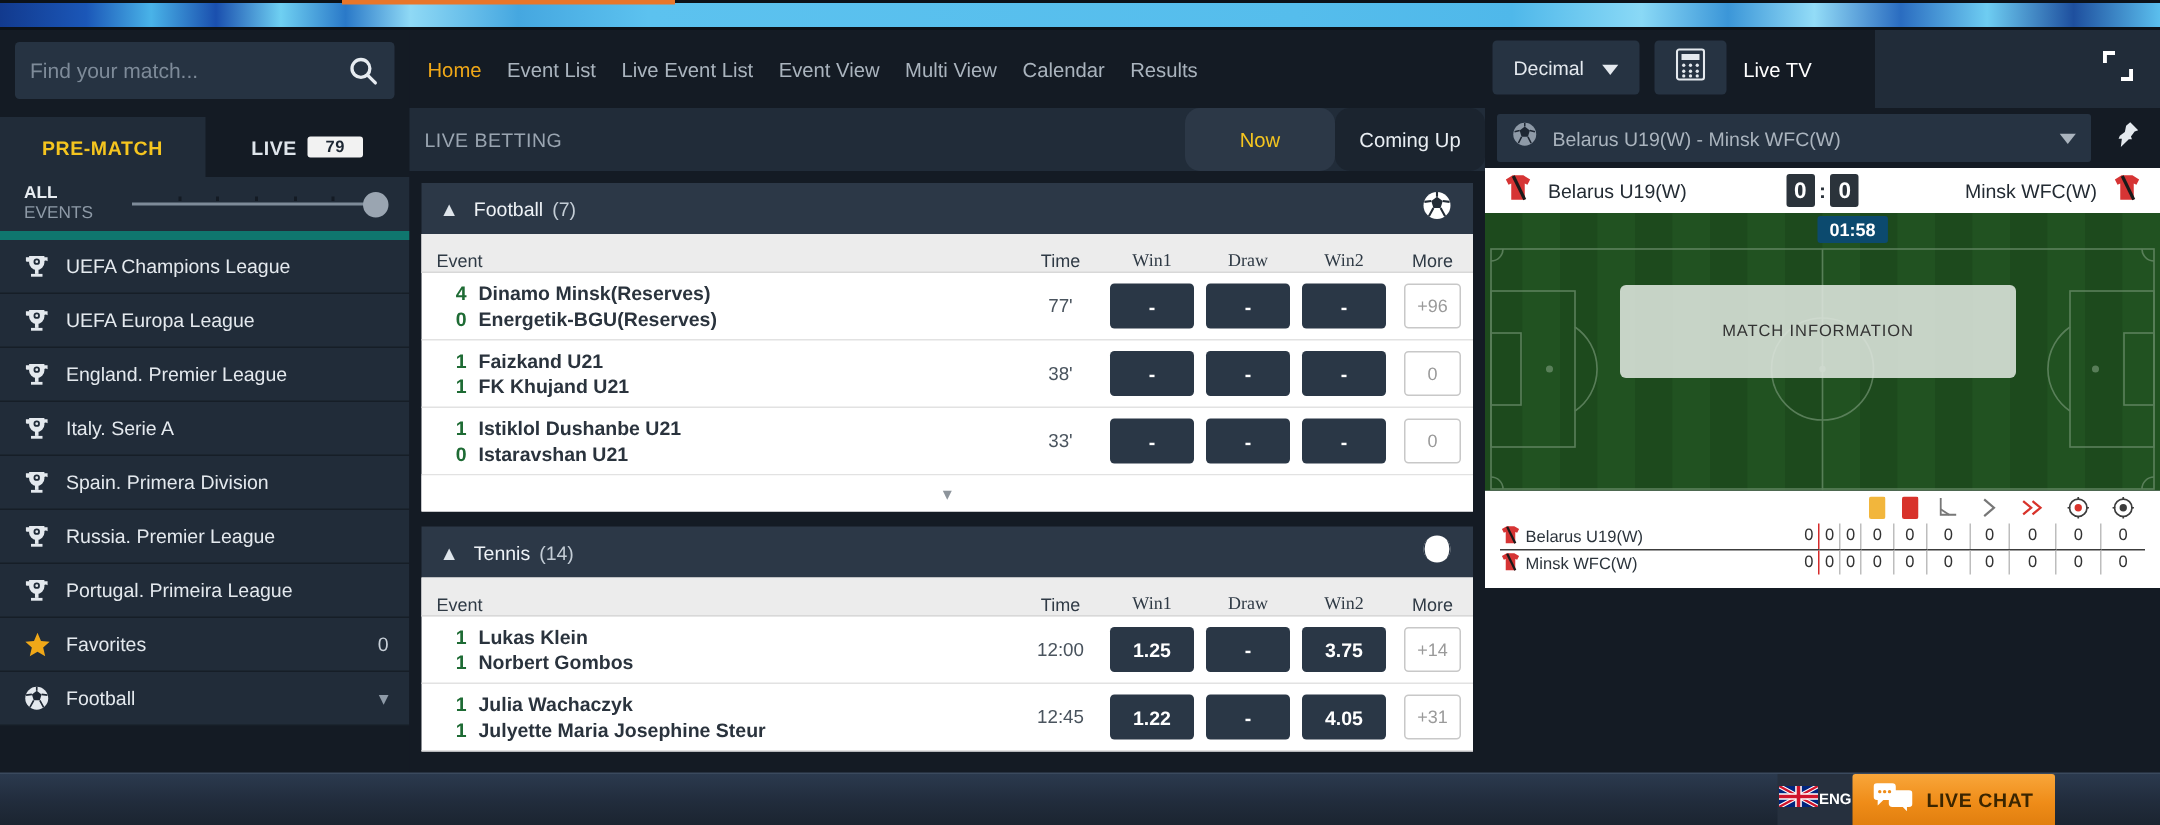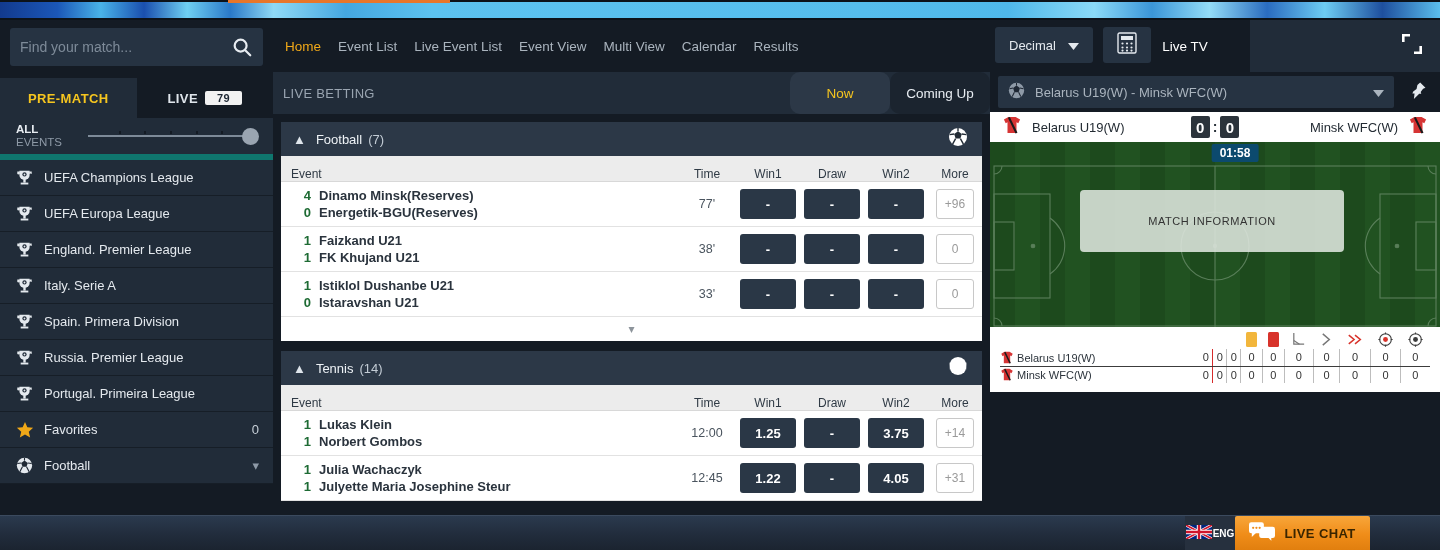--- a/index.html
+++ b/index.html
@@ -82,21 +82,21 @@
   .sport-name { color: #eef2f6; font-size: 13px; }
   .sport-cnt { color: #c3ccd5; font-size: 13px; margin-left: 6px; }
   .sport-ico { margin-left: auto; }
 
   .tbl { background: #fff; }
   .thead { display: flex; height: 26px; background: #ececec; align-items: flex-end;
            border-bottom: 1px solid #d8d8d8; }
   .th { font-size: 12px; color: #2f3a45; text-align: center; }
   .th.event { flex: 1; text-align: left; padding-left: 10px; }
   .th.time { width: 58px; }
-  .th.odd { width: 64px; }
+  .th.odd { width: 64px; font-family: Liberation Serif, serif; }
   .th.more { width: 54px; }
 
   .row { display: flex; align-items: center; min-height: 45px; border-bottom: 1px solid #e2e2e2; }
   .cell-event { flex: 1; padding-left: 22px; }
   .team { display: flex; align-items: center; gap: 8px; line-height: 17px; }
   .score { color: #1e6b34; font-size: 13px; font-weight: bold; width: 8px; text-align: right; }
   .tname { color: #2a333d; font-size: 13px; font-weight: bold; }
   .cell-time { width: 58px; text-align: center; color: #4a545e; font-size: 12.5px; }
   .cell-odd { width: 64px; display: flex; justify-content: center; }
   .odd-btn { width: 56px; height: 30px; background: #2a3746; border-radius: 3px;

